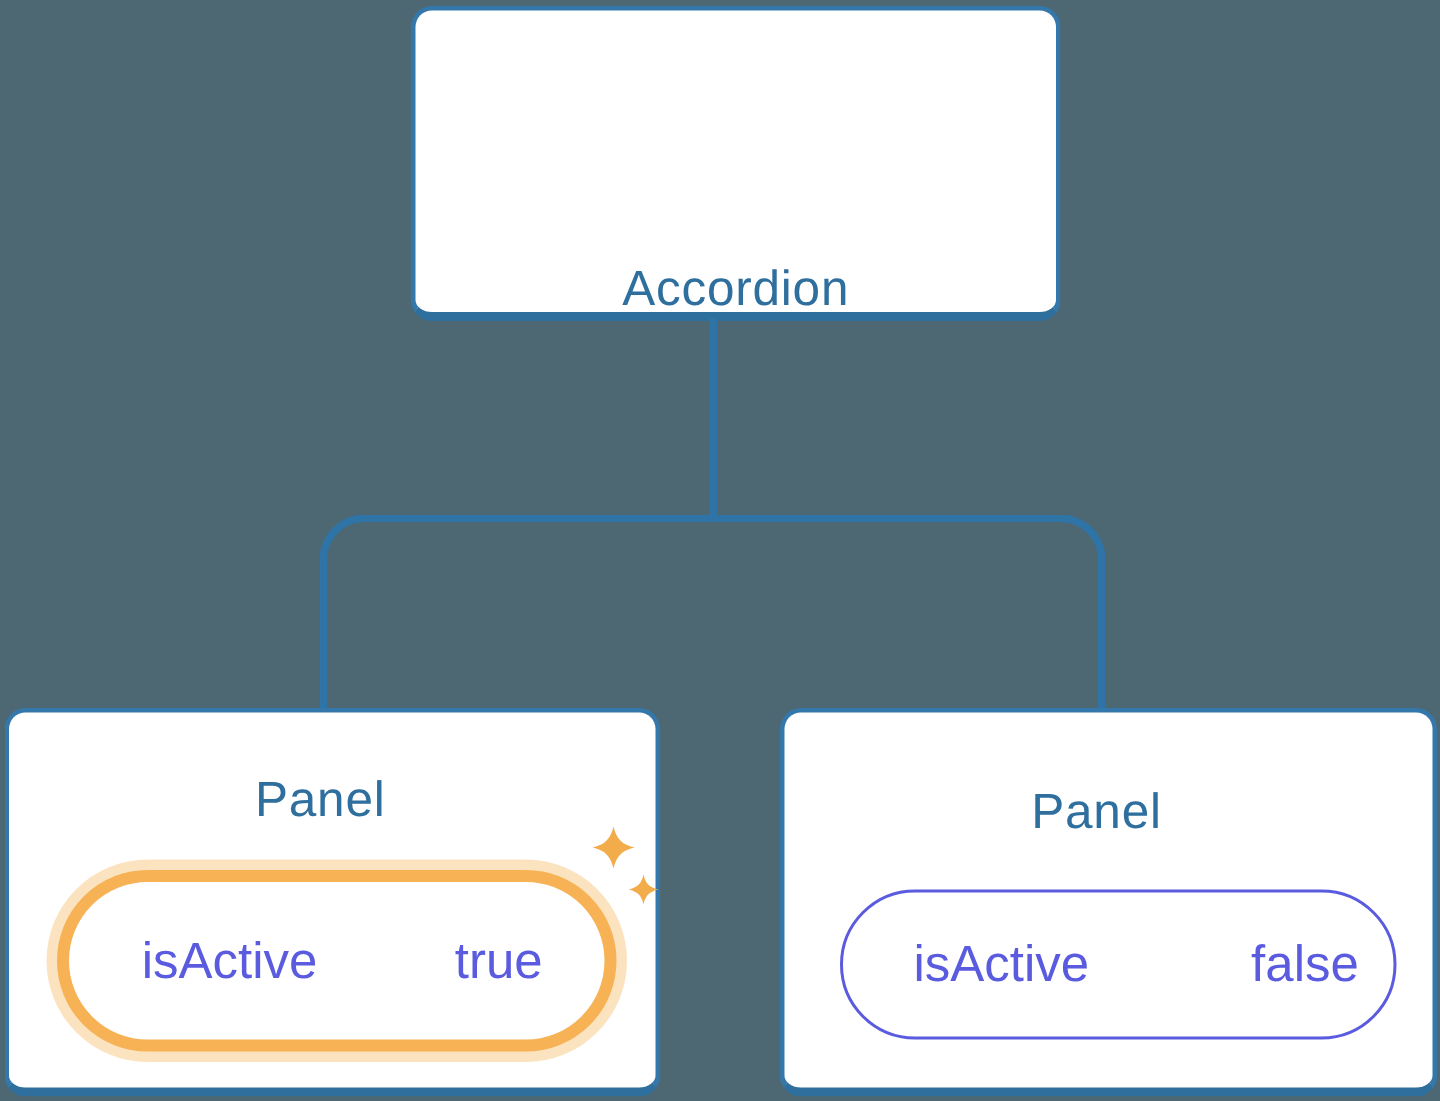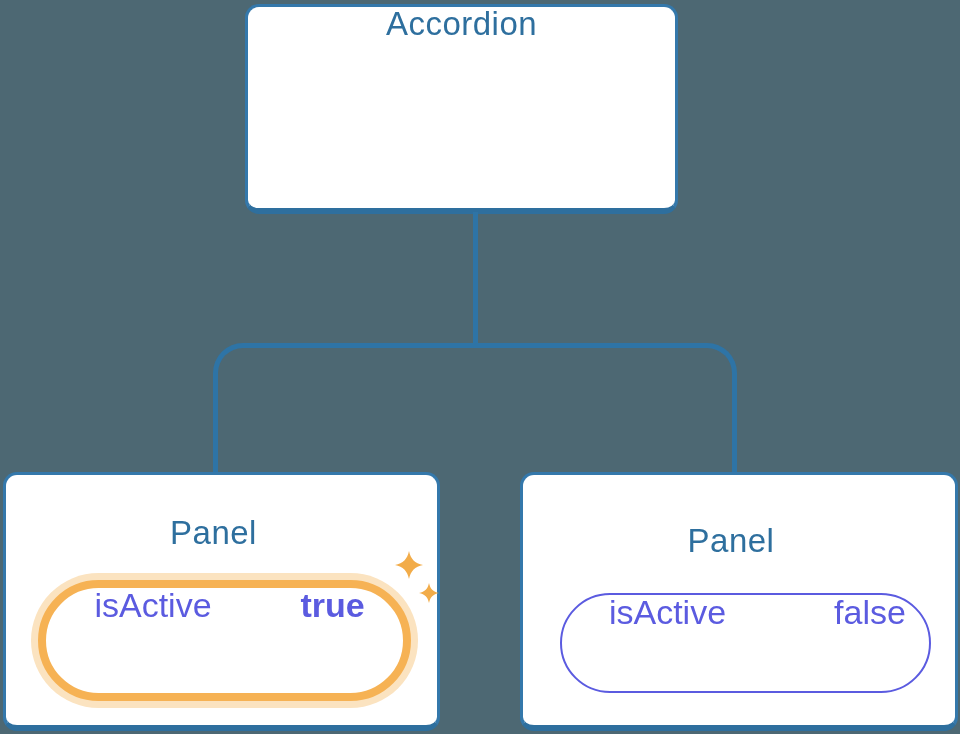--- a/index.html
+++ b/index.html
@@ -18,24 +18,24 @@
   
   .card {
     position: absolute;
     box-sizing: border-box;
     background: #ffffff;
     border: 3px solid #3478ab;
     border-bottom: 6px solid #2e6f9e;
     border-radius: 14px;
   }
   .root-card {
-    left: 245px; top: 4px;
+    left: 274px; top: 4px;
     width: 433px; height: 210px;
     display: flex;
-    align-items: flex-start;
+    align-items: flex-end;
     justify-content: center;
   }
   .panel-card-left  { left: 3px;   top: 472px; width: 437px; height: 259px; }
   .panel-card-right { left: 520px; top: 472px; width: 438px; height: 259px; }
 
   .node-label {
     color: #2e6f9e;
     font-size: 33px;
     font-weight: 500;
     line-height: 1;
@@ -65,39 +65,39 @@
     border-bottom: none;
     border-radius: 30px 30px 0 0;
   }
 
   
   .pill {
     position: absolute;
     box-sizing: border-box;
     background: #ffffff;
     display: flex;
-    align-items: flex-start;
+    align-items: center;
   }
   .pill-cell {
     display: flex;
     align-items: center;
     justify-content: center;
     color: #5b5be0;
     font-size: 34px;
     line-height: 1;
   }
   .pill-active {
     left: 32px; top: 105px;
     width: 373px; height: 121px;
     border: 8px solid #f6b254;
     border-radius: 62px;
     box-shadow: 0 0 0 7px #fbe3c0;
   }
   .pill-active .cell-name  { width: 214px; }
-  .pill-active .cell-value { flex: 1; font-weight: 700; }
+  .pill-active .cell-value { flex: 1; font-weight: 400; }
   .divider-orange {
     width: 2px;
     background: #f3bd6b;
   }
   .pill-inactive {
     left: 37px; top: 118px;
     width: 371px; height: 100px;
     border: 2px solid #5b5be0;
     border-radius: 52px;
   }

